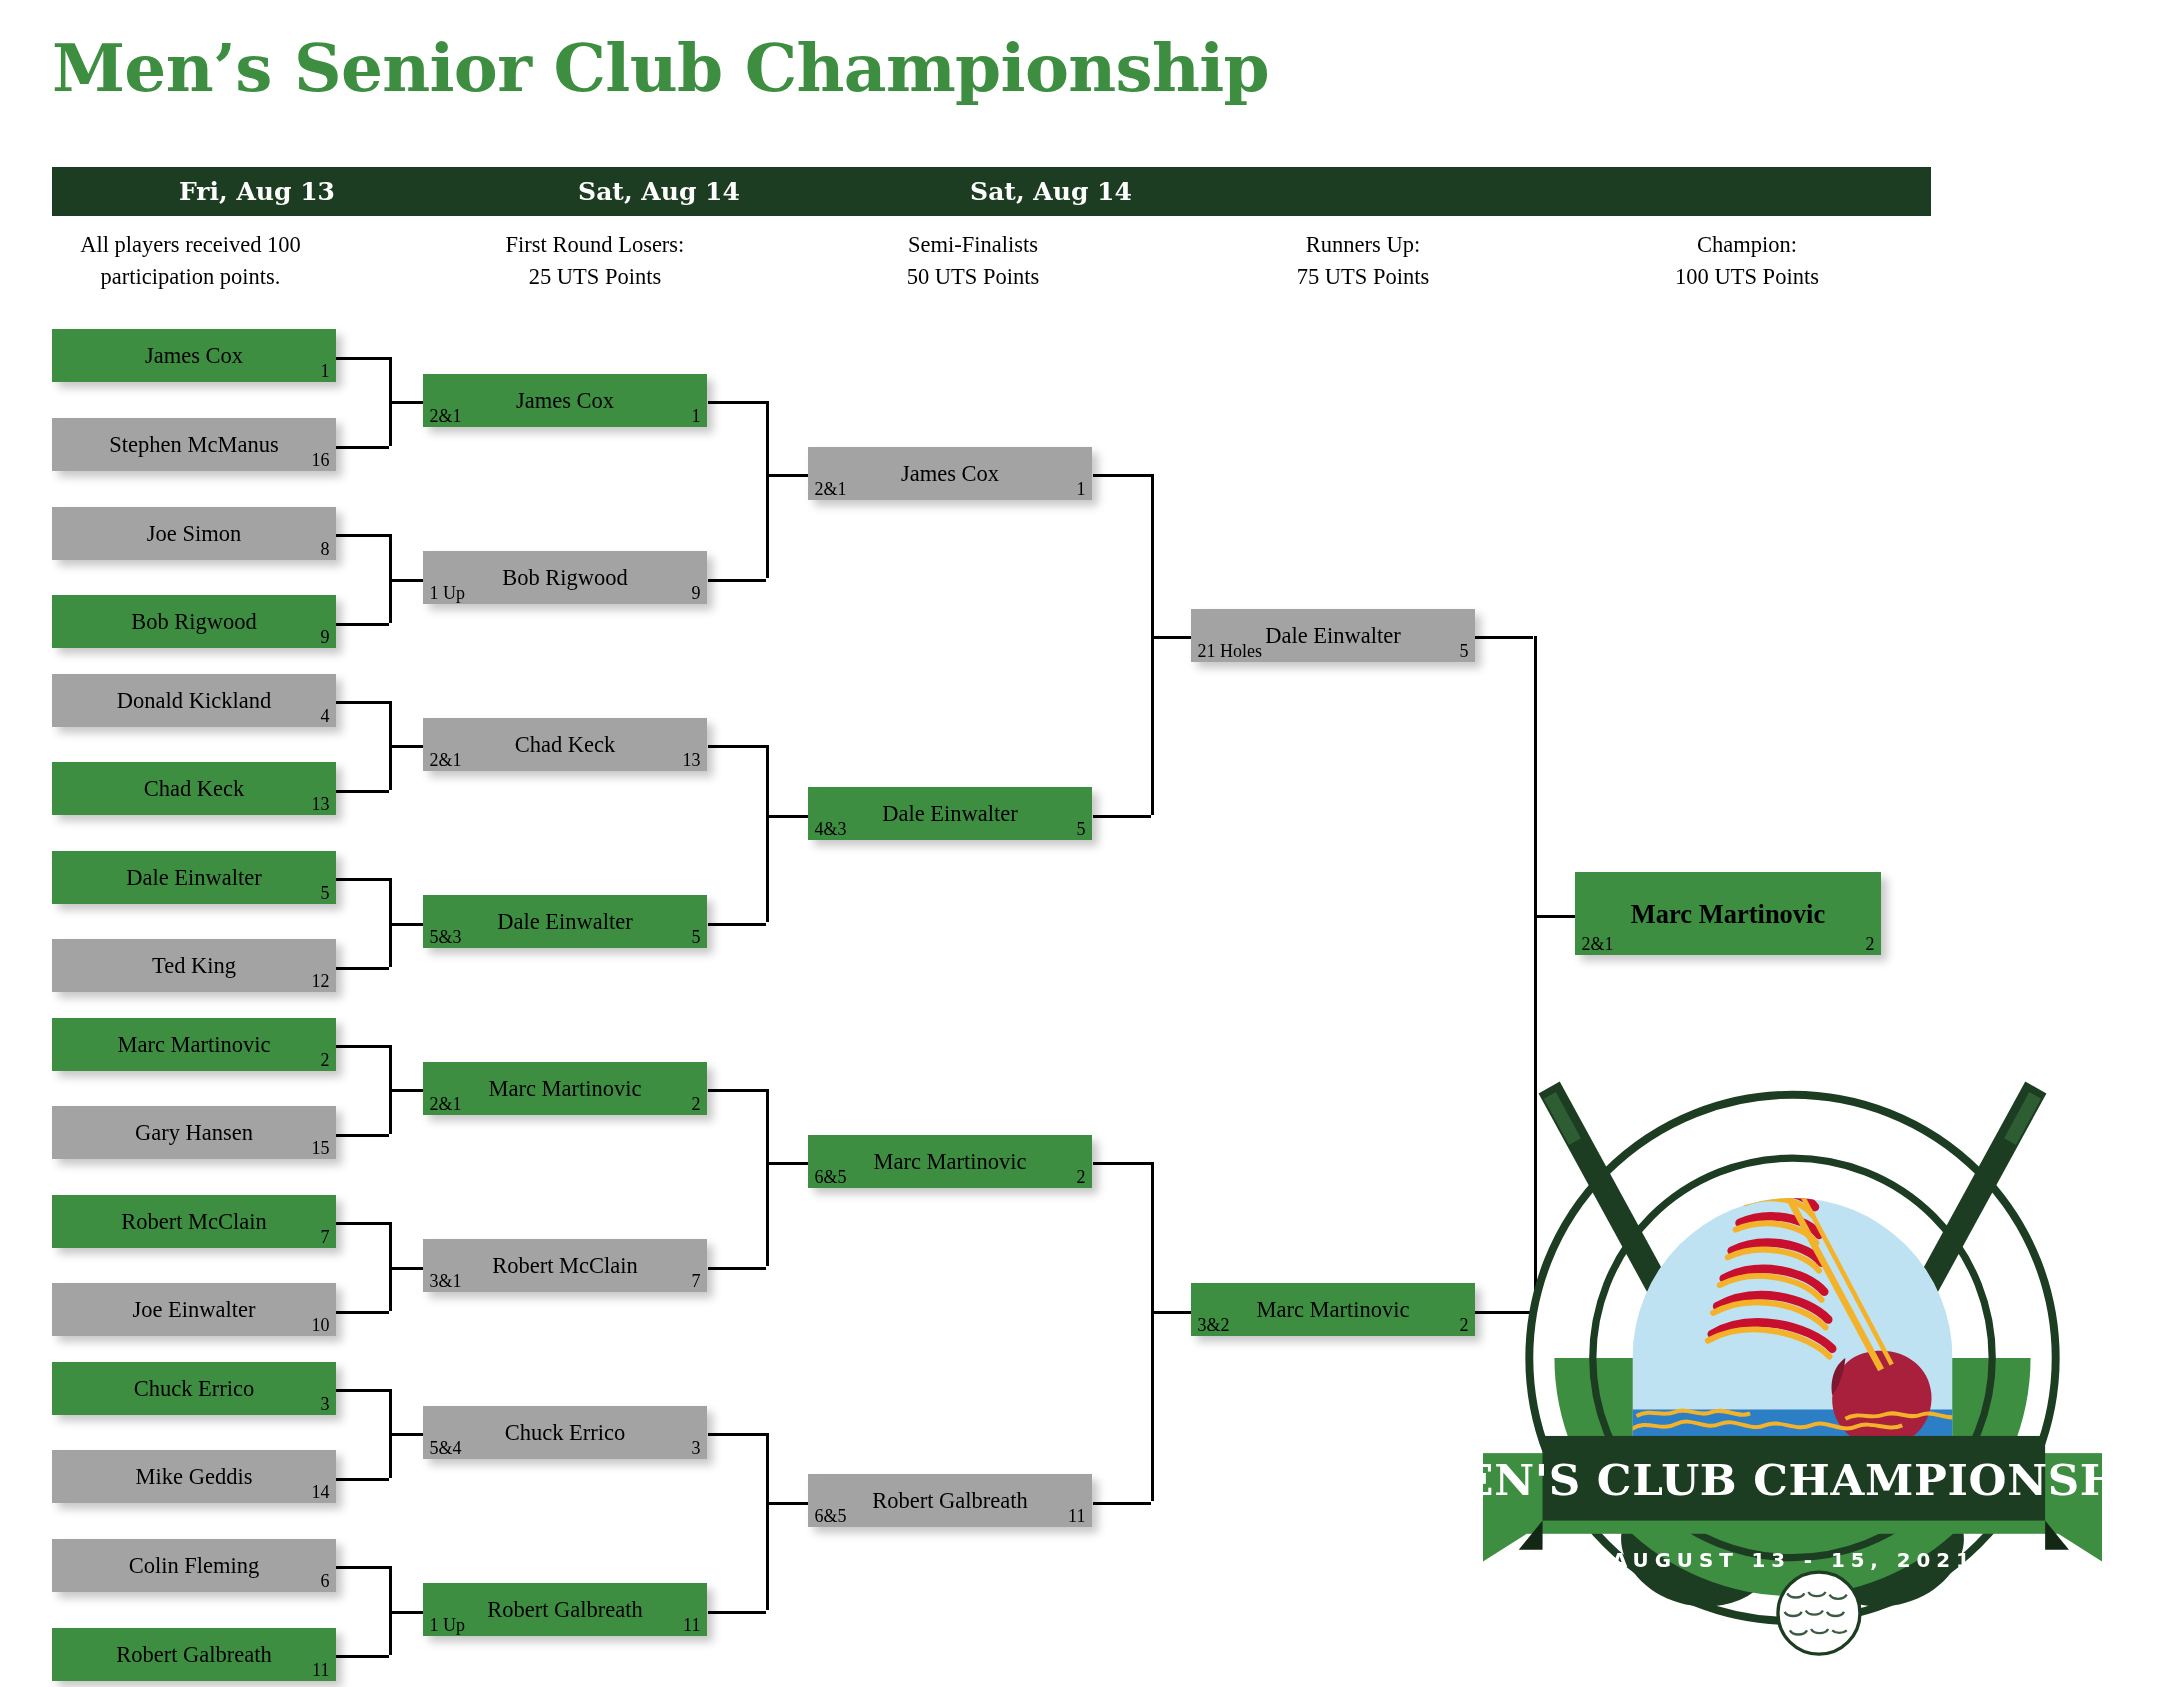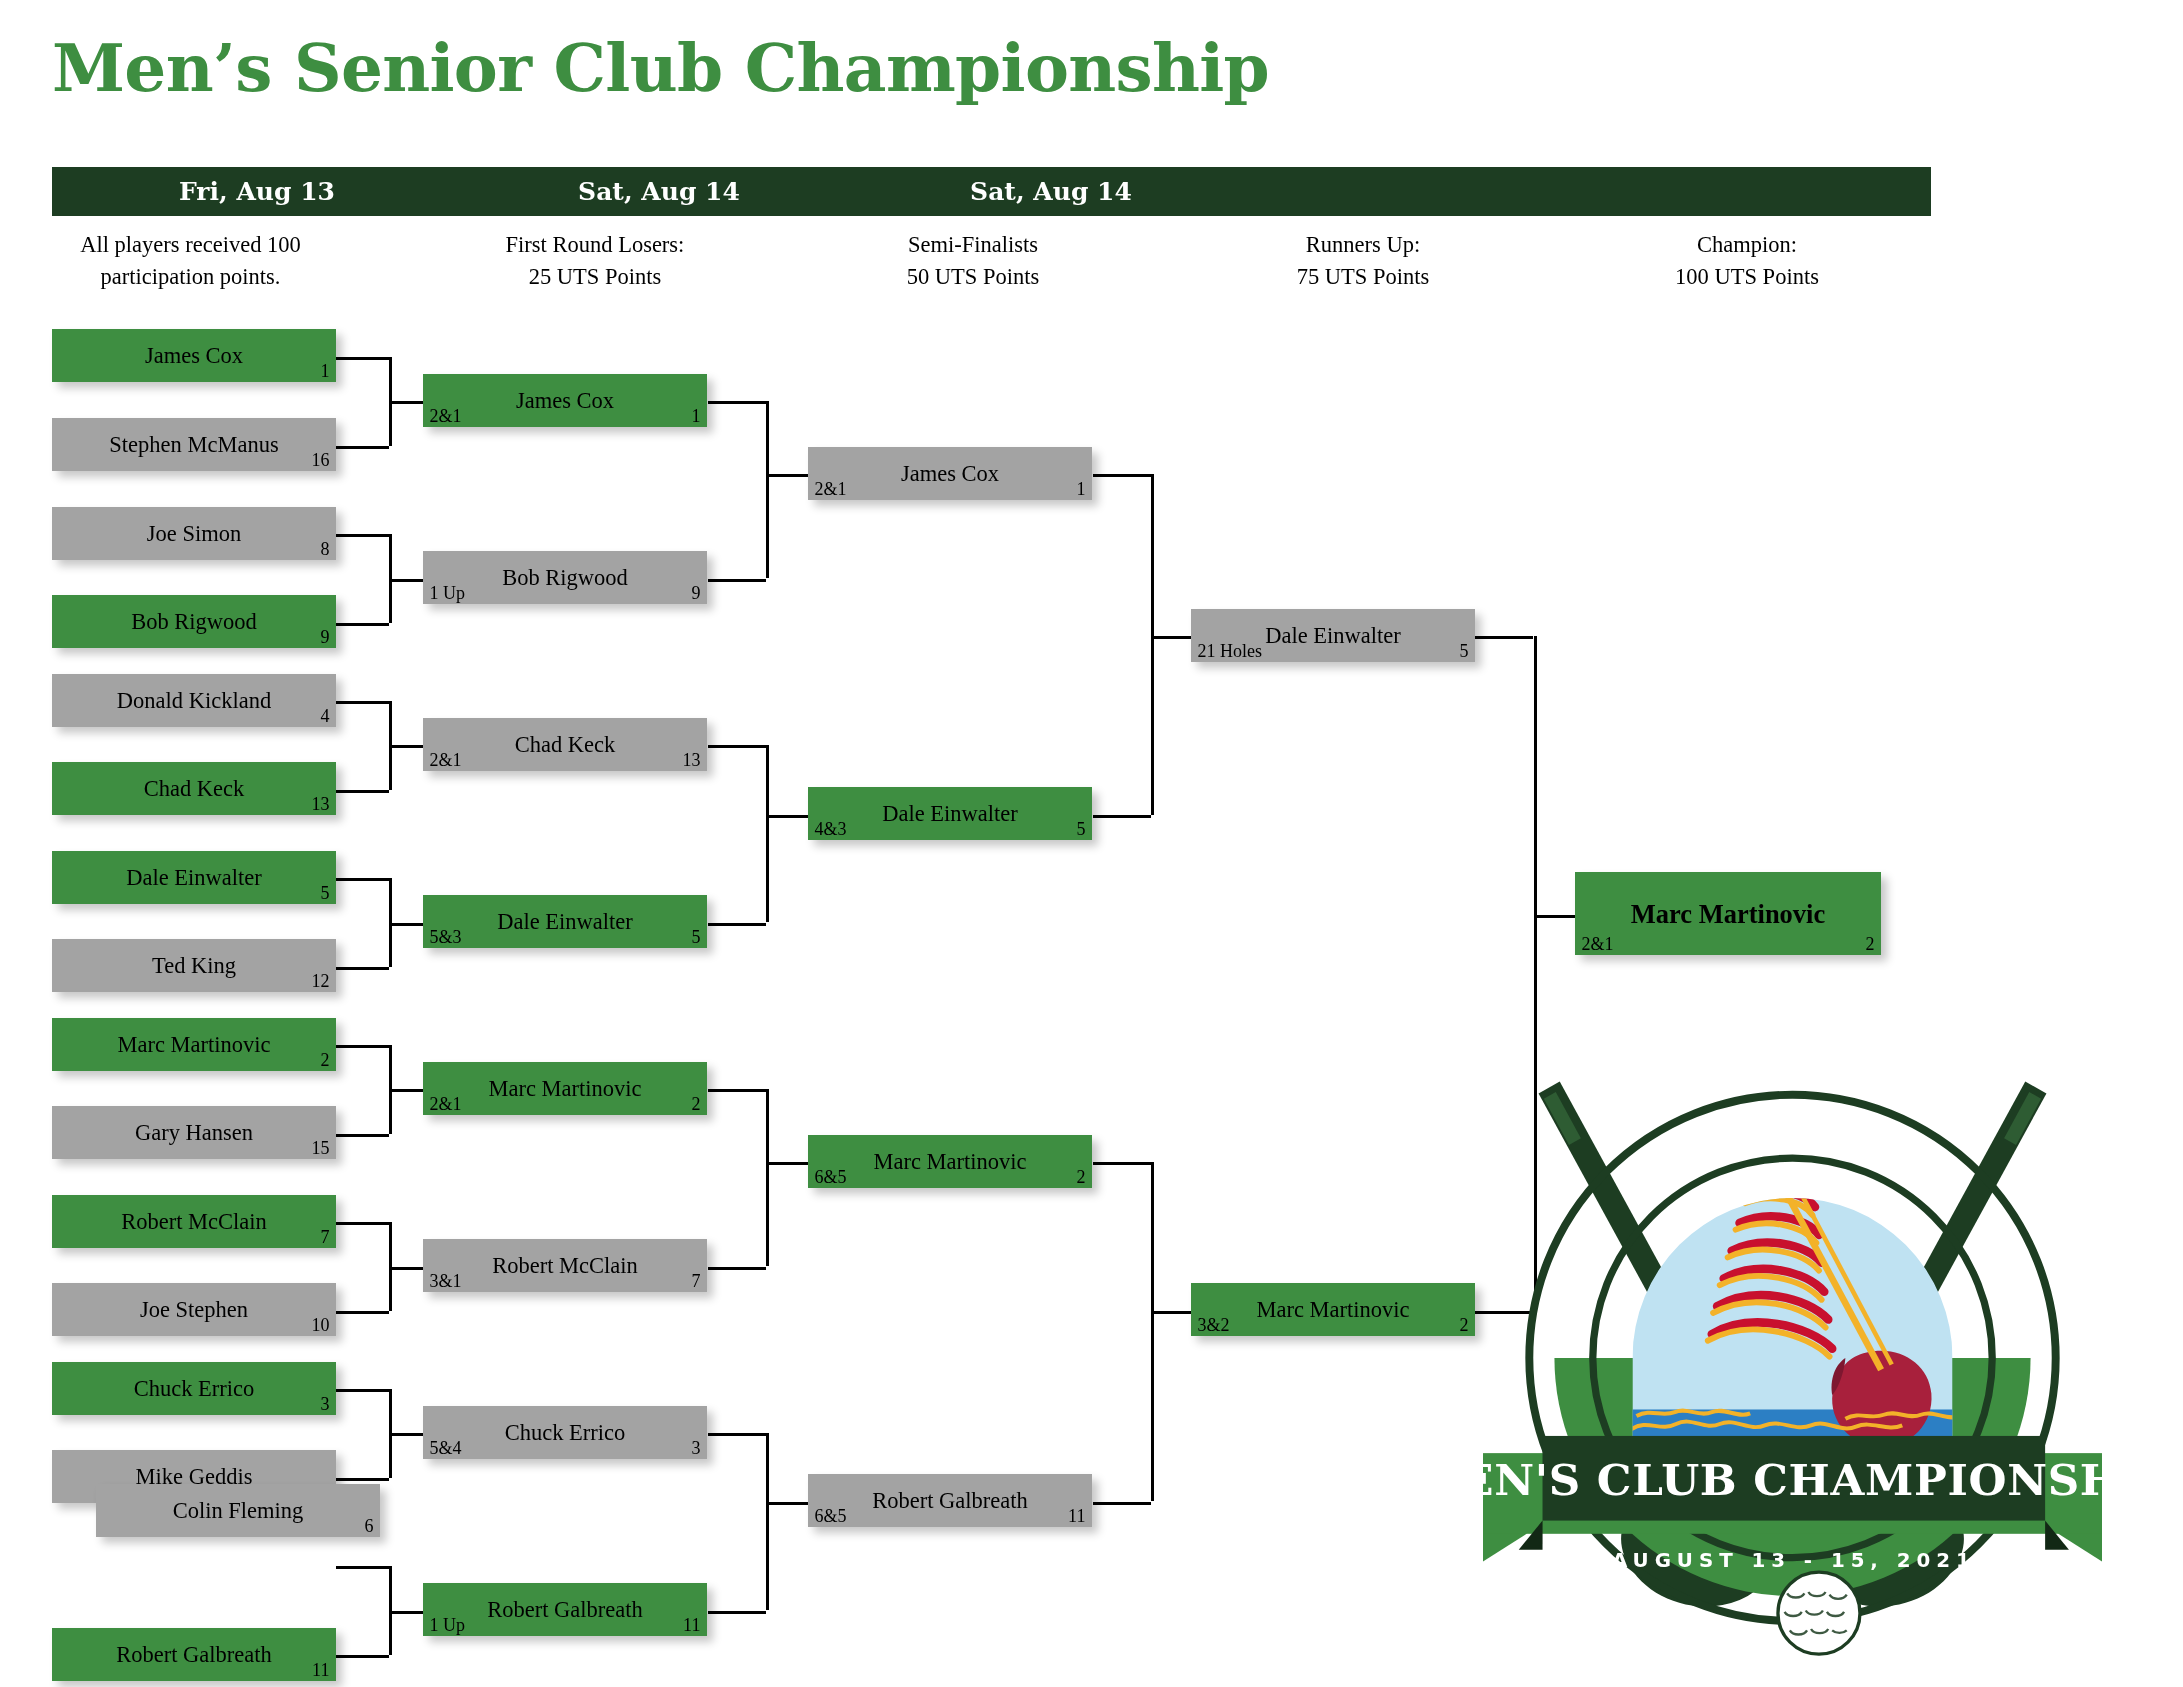--- a/index.html
+++ b/index.html
@@ -218,32 +218,32 @@
     </div>
     <div class="slot grey" style="left: 52px; top: 1106px; width: 284px; height: 53px;">
       <div class="nm">Gary Hansen</div>
       <div class="seed">15</div>
     </div>
     <div class="slot green" style="left: 52px; top: 1195px; width: 284px; height: 53px;">
       <div class="nm">Robert McClain</div>
       <div class="seed">7</div>
     </div>
     <div class="slot grey" style="left: 52px; top: 1283px; width: 284px; height: 53px;">
-      <div class="nm">Joe Stephen</div>
+      <div class="nm">Joe Einwalter</div>
       <div class="seed">10</div>
     </div>
     <div class="slot green" style="left: 52px; top: 1362px; width: 284px; height: 53px;">
       <div class="nm">Chuck Errico</div>
       <div class="seed">3</div>
     </div>
     <div class="slot grey" style="left: 52px; top: 1450px; width: 284px; height: 53px;">
       <div class="nm">Mike Geddis</div>
       <div class="seed">14</div>
     </div>
-    <div class="slot grey" style="left: 52px; top: 1484px; width: 284px; height: 53px; margin-left: 44px;">
+    <div class="slot grey" style="left: 52px; top: 1539px; width: 284px; height: 53px;">
       <div class="nm">Colin Fleming</div>
       <div class="seed">6</div>
     </div>
     <div class="slot green" style="left: 52px; top: 1628px; width: 284px; height: 53px;">
       <div class="nm">Robert Galbreath</div>
       <div class="seed">11</div>
     </div>
     <div class="slot green" style="left: 423px; top: 374px; width: 284px; height: 53px;">
       <div class="nm">James Cox</div>
       <div class="seed">1</div>

